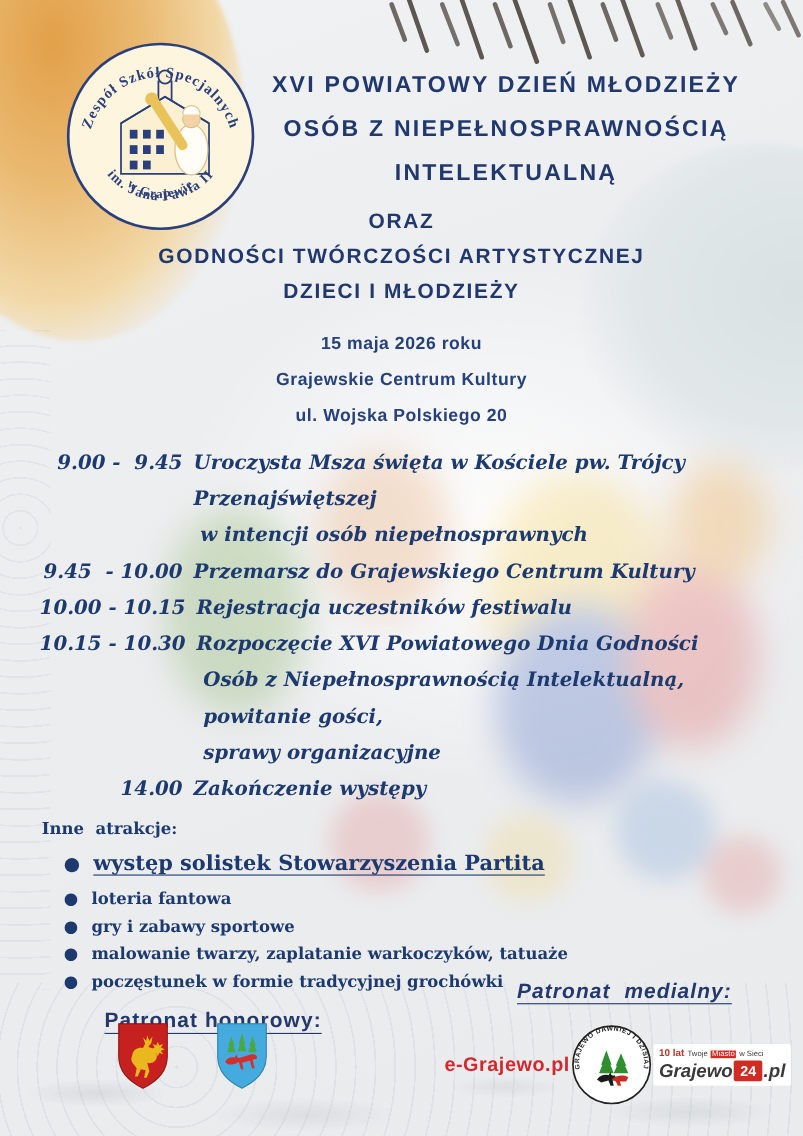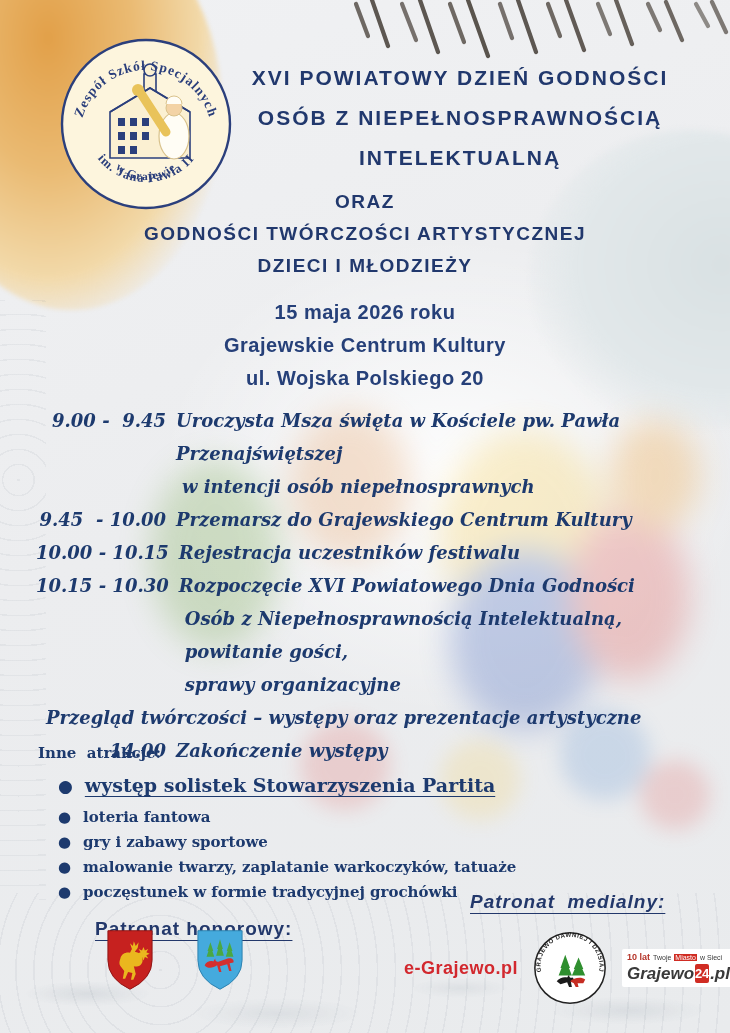--- a/index.html
+++ b/index.html
@@ -33,21 +33,21 @@
   .wm-toys{left:260px;top:690px;width:460px;height:180px;opacity:.22;filter:blur(10px);}
   .wm-toys .b{position:absolute;border-radius:50%;}
   
   .seal{position:absolute;left:58px;top:36px;width:176px;height:176px;}
   
   .title-block{position:absolute;left:236px;top:58px;width:448px;text-align:center;
     font-weight:700;font-size:21px;line-height:40px;letter-spacing:2px;color:#21386d;}
   .sub-block{position:absolute;left:5px;top:186px;width:720px;text-align:center;
     font-weight:700;font-size:19px;line-height:32px;letter-spacing:1.5px;color:#21386d;}
   .date-block{position:absolute;left:5px;top:296px;width:720px;text-align:center;
-    font-weight:700;font-size:20px;line-height:33px;letter-spacing:.5px;color:#264079;}
+    font-weight:700;font-size:16px;line-height:33px;letter-spacing:.5px;color:#264079;}
   
   .schedule{position:absolute;left:36px;top:404px;width:684px;
     font-family:"DejaVu Serif","Liberation Serif",serif;font-style:italic;font-weight:700;
     font-size:18px;color:#1d3a6e;}
   .s-row{display:flex;align-items:flex-start;}
   .s-time{flex:0 0 130px;text-align:right;white-space:pre;line-height:33px;}
   .s-text{margin-left:10px;line-height:33px;}
   .s-line.cont{margin-left:6px;}
   
   .attractions{position:absolute;left:38px;top:744px;width:560px;
@@ -58,29 +58,29 @@
   .attr-item.featured{font-size:19px;line-height:30px;margin-bottom:4px;}
   .attr-item.featured .dot{font-size:17px;}
   .attr-item.featured .txt{text-decoration:underline;text-underline-offset:4px;}
   
   .patron-heading{position:absolute;font-size:19px;font-weight:700;letter-spacing:1px;color:#23386b;
     text-decoration:underline;text-underline-offset:5px;white-space:pre-wrap;}
   .ph-honor{left:95px;top:918px;}
   .ph-media{left:470px;top:891px;font-style:italic;}
   .crests{position:absolute;left:106px;top:928px;display:flex;gap:42px;}
   .crest{width:48px;height:64px;}
-  .media-logos{position:absolute;left:404px;top:930px;width:310px;display:flex;align-items:center;gap:14px;}
+  .media-logos{position:absolute;left:404px;top:930px;width:310px;display:flex;align-items:center;}
   .egrajewo{color:#d2282e;font-weight:700;font-size:18px;letter-spacing:.5px;white-space:nowrap;}
   .dawniej{width:76px;height:76px;flex:0 0 auto;}
   .g24{display:flex;flex-direction:column;line-height:1;background:#fff;padding:4px 5px;border-radius:2px;}
   .g24-top{display:flex;align-items:baseline;gap:3px;font-size:7px;color:#3a3a3a;white-space:nowrap;}
   .g24-top .lat{color:#b5352a;font-weight:700;font-size:9px;}
   .g24-top .hl{background:#d02c23;color:#fff;padding:0 1px;}
   .g24-bottom{display:flex;align-items:center;margin-top:2px;font-style:italic;font-weight:700;color:#3a3a3a;font-size:17px;}
-  .g24-bottom .n24{display:inline-flex;align-items:center;justify-content:center;width:14px;height:19px;
+  .g24-bottom .n24{display:inline-flex;align-items:center;justify-content:center;width:26px;height:19px;
     background:#d02c23;color:#fff;font-style:normal;font-size:13px;margin:0 1px;border-radius:2px;}
 </style>
 </head>
 <body>
 
 <div class="poster">
 
   <div class="blob-orange"></div>
   <div class="blob-gray-right"></div>
   <div class="left-speckle"></div>
@@ -159,41 +159,41 @@
     </text>
     <text font-family="Liberation Serif, serif" font-weight="700" font-size="12.5" fill="#2b3f7c" letter-spacing="1">
       <textPath href="#arcBottom" startOffset="50%" text-anchor="middle">im. Jana Pawła II</textPath>
     </text>
     <text font-family="Liberation Serif, serif" font-weight="700" font-size="11.5" fill="#2b3f7c" letter-spacing="1">
       <textPath href="#arcBottom2" startOffset="50%" text-anchor="middle">w Grajewie</textPath>
     </text>
   </svg>
 
   <div class="title-block">
-    <div>XVI POWIATOWY DZIEŃ GODNOŚCI</div>
+    <div>XVI POWIATOWY DZIEŃ MŁODZIEŻY</div>
     <div>OSÓB Z NIEPEŁNOSPRAWNOŚCIĄ</div>
     <div>INTELEKTUALNĄ</div>
   </div>
   <div class="sub-block">
     <div>ORAZ</div>
     <div>GODNOŚCI TWÓRCZOŚCI ARTYSTYCZNEJ</div>
     <div>DZIECI I MŁODZIEŻY</div>
   </div>
 
   <div class="date-block">
     <div>15 maja 2026 roku</div>
     <div>Grajewskie Centrum Kultury</div>
     <div>ul. Wojska Polskiego 20</div>
   </div>
 
   <div class="schedule">
     <div class="s-row">
       <span class="s-time">9.00 -  9.45</span>
       <div class="s-text">
-        <div class="s-line">Uroczysta Msza święta w Kościele pw. Pawła Przenajświętszej</div>
+        <div class="s-line">Uroczysta Msza święta w Kościele pw. Trójcy Przenajświętszej</div>
         <div class="s-line cont">w intencji osób niepełnosprawnych</div>
       </div>
     </div>
     <div class="s-row">
       <span class="s-time">9.45  - 10.00</span>
       <div class="s-text">
         <div class="s-line">Przemarsz do Grajewskiego Centrum Kultury</div>
       </div>
     </div>
     <div class="s-row">
@@ -204,23 +204,20 @@
     </div>
     <div class="s-row">
       <span class="s-time">10.15 - 10.30</span>
       <div class="s-text">
         <div class="s-line">Rozpoczęcie XVI Powiatowego Dnia Godności</div>
         <div class="s-line cont">Osób z Niepełnosprawnością Intelektualną, powitanie gości,</div>
         <div class="s-line cont">sprawy organizacyjne</div>
       </div>
     </div>
     <div class="s-row">
-      <div class="s-text">
-        <div class="s-line">Przegląd twórczości – występy oraz prezentacje artystyczne</div>
-      </div>
     </div>
     <div class="s-row">
       <span class="s-time">14.00</span>
       <div class="s-text">
         <div class="s-line">Zakończenie występy</div>
       </div>
     </div>
   </div>
 
   <div class="attractions">

